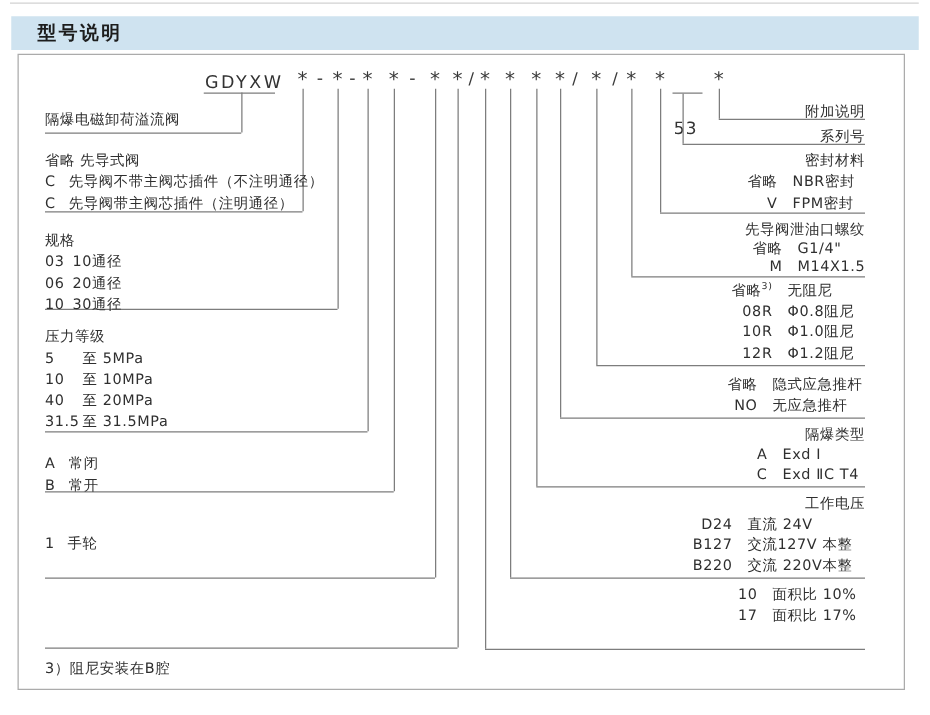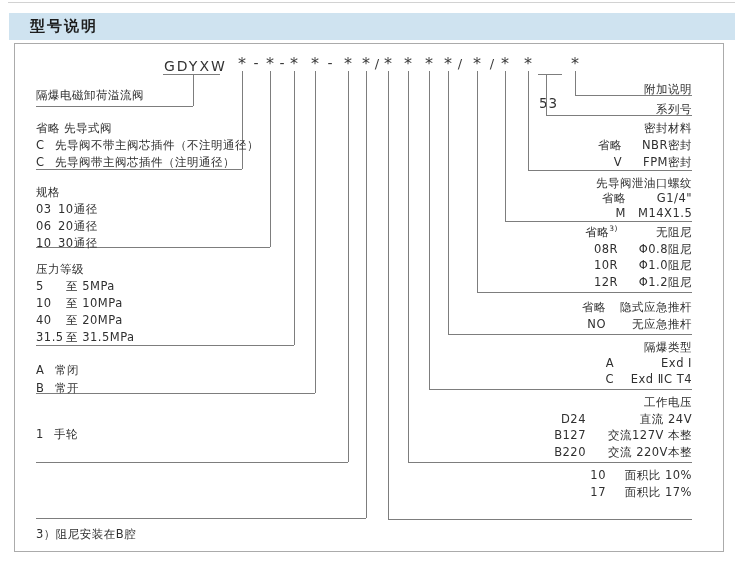--- a/index.html
+++ b/index.html
@@ -17,21 +17,21 @@
   .seriesnum{position:absolute;left:539px;top:59px;font-size:13.5px;letter-spacing:1px;color:#333;margin-top:36px;}
   .tok{position:absolute;transform:translateX(-50%);color:#3a3a3a;line-height:14px;}
   .star{top:57px;font-size:16px;}
   .dashtok{top:56px;font-size:14px;}
   .slashtok{top:57px;font-size:13px;}
   .lg{position:absolute;left:36px;font-size:11.5px;letter-spacing:0.5px;white-space:nowrap;}
   .lg .row{display:block;}
   .lg .code{display:inline-block;}
   .rg{position:absolute;right:52px;font-size:11.5px;letter-spacing:0.5px;white-space:nowrap;}
   .rg .row{display:flex;justify-content:flex-end;align-items:baseline;gap:12px;}
-  .rg .desc{display:inline-block;text-align:right;}
+  .rg .desc{display:inline-block;text-align:left;}
   sup{font-size:7.5px;line-height:0;}
   .fnote{position:absolute;left:36px;top:527px;font-size:11.5px;letter-spacing:0.5px;line-height:14px;}
 </style>
 </head>
 <body>
 
 <div class="page">
   <div class="toprule"></div>
 
   <div class="hdr">

